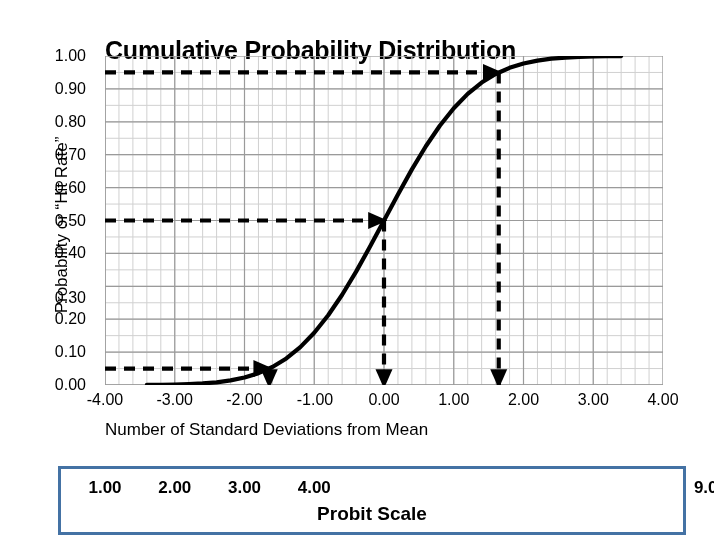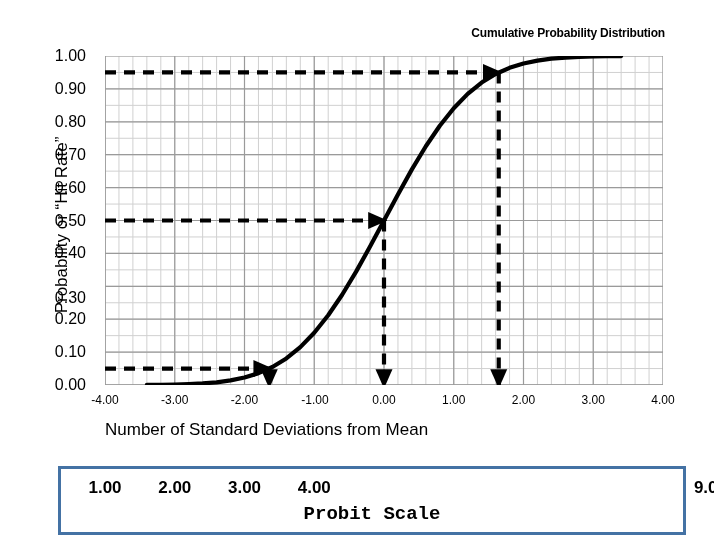--- a/index.html
+++ b/index.html
@@ -20,24 +20,24 @@
     position: absolute;
     left: 0; top: 0;
     width: 714px;
     height: 555px;
   }
 
   
   .chart-title {
     position: absolute;
     left: 105px;
-    top: 26px;
+    top: 36px;
     width: 560px;
-    text-align: right;
-    font-size: 12px;
+    text-align: left;
+    font-size: 25px;
     font-weight: bold;
     letter-spacing: -0.2px;
     white-space: nowrap;
   }
 
   
   .y-axis-title {
     position: absolute;
     left: -103px;
     top: 215px;
@@ -92,21 +92,21 @@
     top: 391px;
     width: 558px;
     height: 22px;
   }
   .x-labels .xtick {
     position: absolute;
     top: 0;
     width: 80px;
     margin-left: -40px;
     text-align: center;
-    font-size: 12px;
+    font-size: 16px;
     line-height: 18px;
     white-space: nowrap;
   }
 
   .x-axis-title {
     position: absolute;
     left: 105px;
     top: 420px;
     width: 558px;
     text-align: left;
@@ -145,21 +145,20 @@
   }
   .probit-label {
     position: absolute;
     left: 0;
     top: 34px;
     width: 100%;
     text-align: center;
     font-size: 19px;
     font-weight: bold;
     white-space: nowrap;
-    font-family: Liberation Mono, monospace;
   }
 </style>
 </head>
 <body>
 
 <div id="root">
 
   <div class="chart-title">Cumulative Probability Distribution</div>
 
   <div class="y-axis-title">Probability or “Hit Rate”</div>

